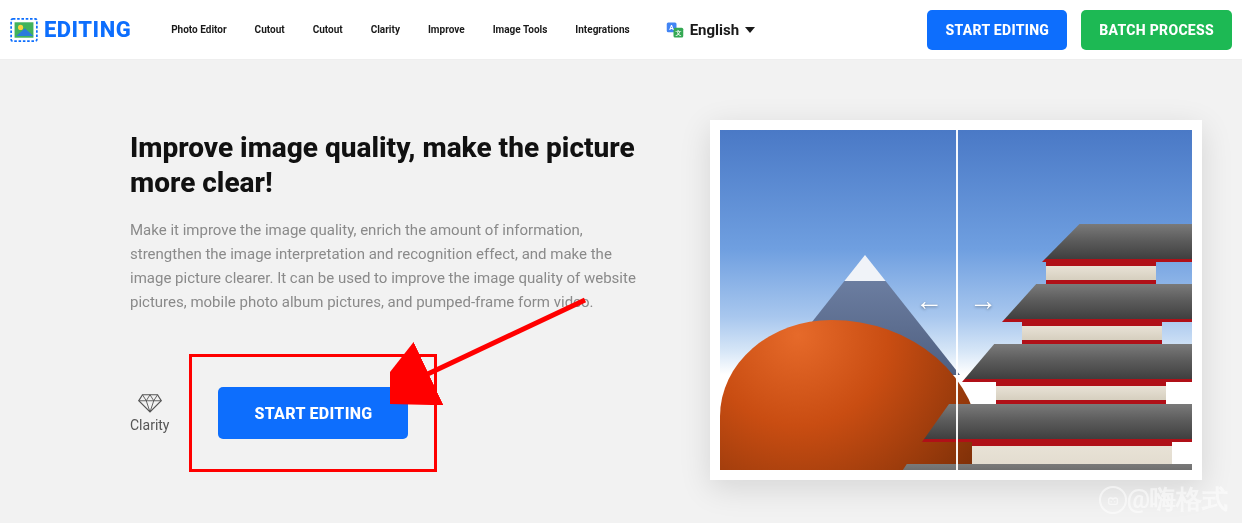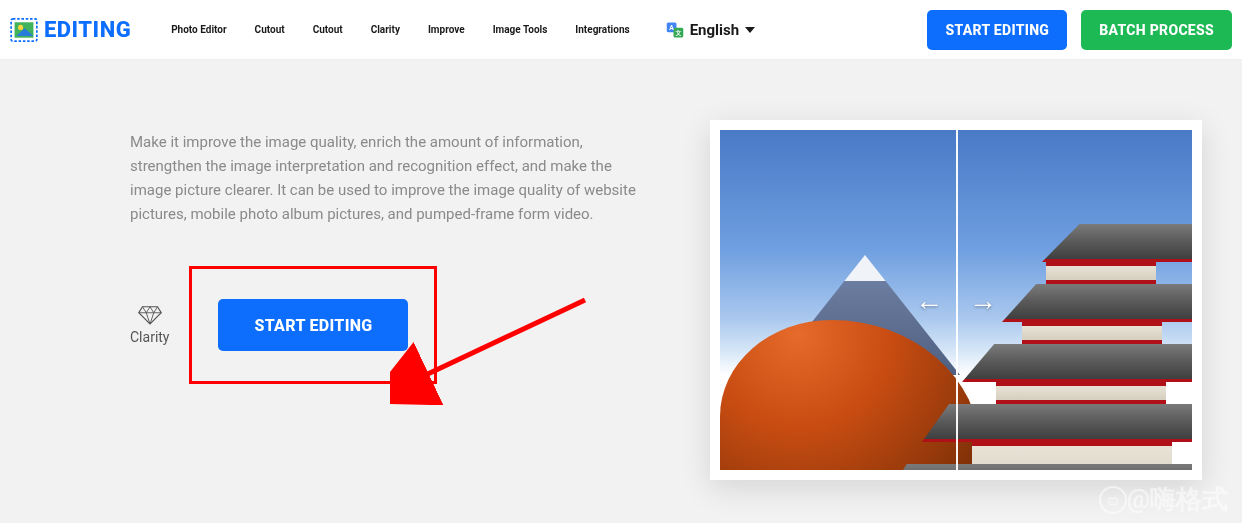--- a/index.html
+++ b/index.html
@@ -314,20 +314,21 @@
 
   <div class="header-actions">
     <div class="btn btn-primary">START EDITING</div>
     <div class="btn btn-success">BATCH PROCESS</div>
   </div>
 </header>
 
 <main class="main">
 
   <section class="content-left">
+    <h1 class="hero-title">Improve image quality, make the picture more clear!</h1>
     <p class="hero-desc">Make it improve the image quality, enrich the amount of information, strengthen the image interpretation and recognition effect, and make the image picture clearer. It can be used to improve the image quality of website pictures, mobile photo album pictures, and pumped-frame form video.</p>
 
     <div class="clarity-row">
       <div class="clarity-label">
         <svg class="diamond-icon" viewBox="0 0 32 26">
           <polygon points="6,2 26,2 31,10 16,25 1,10" fill="none" stroke="#555" stroke-width="1.6"></polygon>
           <polyline points="1,10 31,10" fill="none" stroke="#555" stroke-width="1.2"></polyline>
           <polyline points="6,2 11,10 16,2 21,10 26,2" fill="none" stroke="#555" stroke-width="1.2"></polyline>
           <polyline points="11,10 16,25 21,10" fill="none" stroke="#555" stroke-width="1.2"></polyline>
         </svg>

